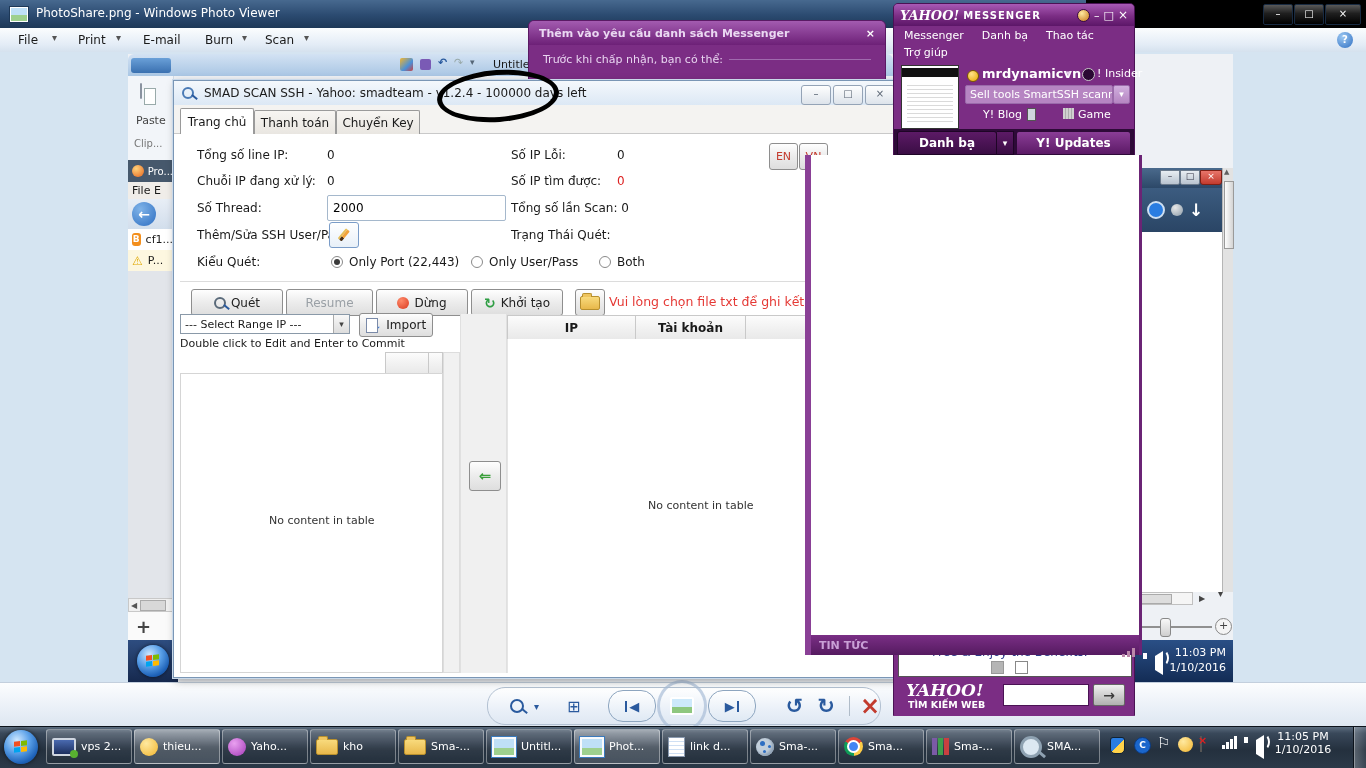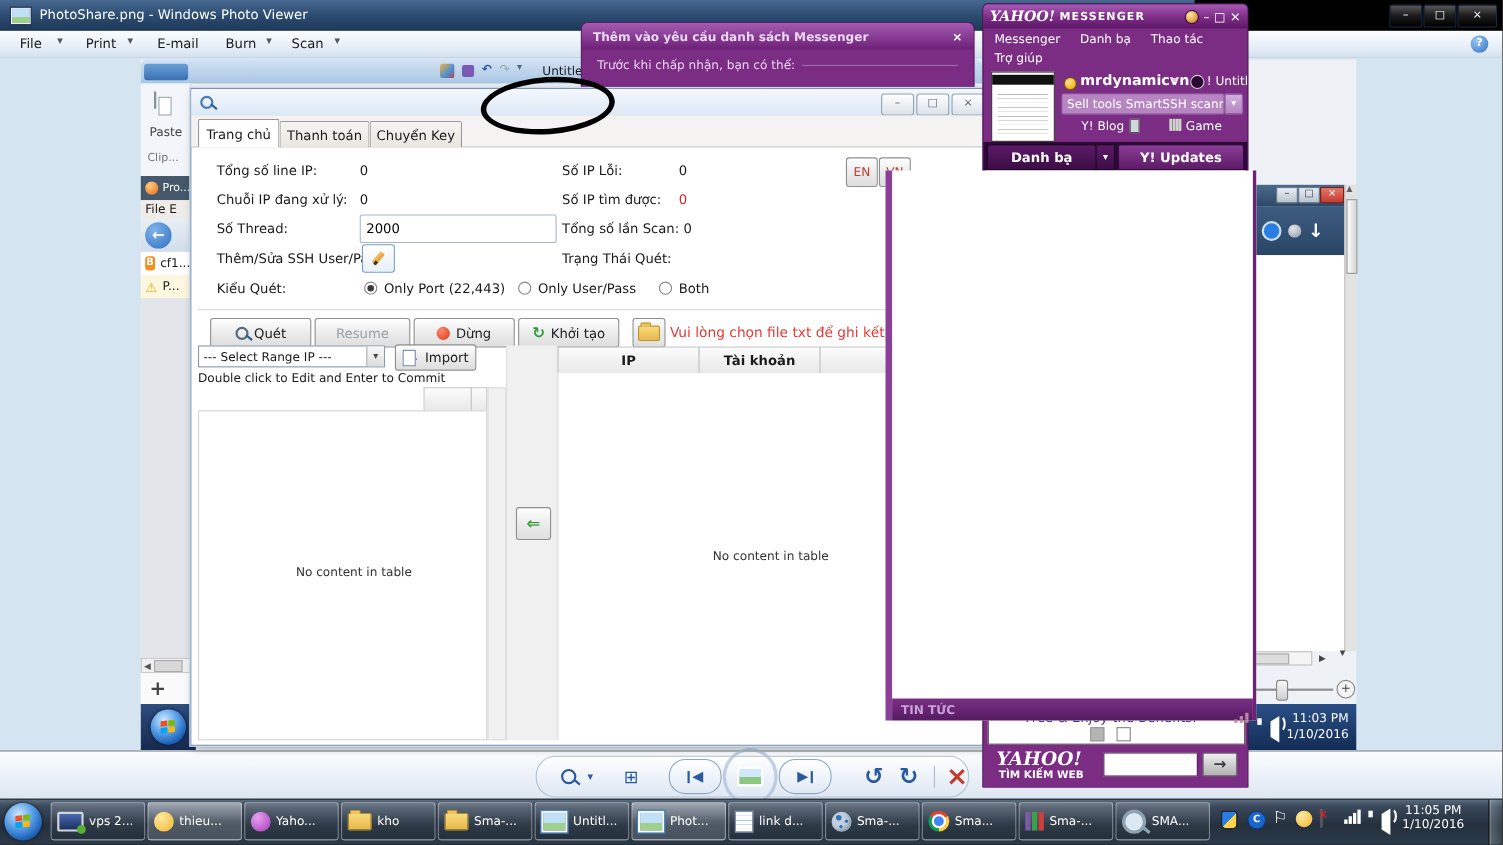--- a/index.html
+++ b/index.html
@@ -260,20 +260,21 @@
     <div class="f" style="padding:8px 14px 0 14px;gap:6px">
       <span class="nw" style="color:#e8d4f0;font-size:11px">Trước khi chấp nhận, bạn có thể:</span>
       <span style="flex:1;height:1px;background:#a06aae"></span>
     </div>
   </div>
 
   
   <div class="a" style="left:173px;top:80px;width:725px;height:598px;background:#fff;border:1px solid #7a96b5;box-shadow:0 0 0 1px #c9d9ea,2px 3px 8px rgba(0,0,0,.35);box-sizing:border-box;z-index:20">
     <div class="a f" style="left:0;top:0;width:723px;height:24px;background:linear-gradient(#f4f8fc,#dce8f5);border-bottom:1px solid #c5d4e4">
       <span class="cssmag" style="margin-left:8px;width:8px;height:8px;border-color:#4a7ab5"></span>
+      <span class="nw" style="margin-left:10px;font-size:12px">SMAD SCAN SSH - Yahoo: smadteam - v1.2.4 - 100000 days left</span>
     </div>
     <span class="a winbtn" style="left:627px;top:4px">–</span>
     <span class="a winbtn" style="left:659px;top:4px">□</span>
     <span class="a winbtn" style="left:691px;top:4px">×</span>
 
     
     <div class="a" style="left:0;top:24px;width:723px;height:28px;background:#f4f3f1;border-bottom:1px solid #c9c9c9"></div>
     <div class="a tab active" style="left:6px;top:27px;width:72px;height:25px;z-index:2">
         <span>Trang chủ</span>
       </div>
@@ -405,21 +406,21 @@
     </div>
     
     <div class="a" style="left:7px;top:61px;width:56px;height:62px;background:#fff;border:1px solid #333">
       <span class="a" style="left:0;top:2px;width:56px;height:9px;background:#111"></span>
       <span class="a" style="left:5px;top:16px;width:46px;height:40px;background:repeating-linear-gradient(#fff,#fff 3px,#b5b5b5 4px)"></span>
     </div>
     <span class="a" style="left:73px;top:66px;width:10px;height:10px;border-radius:50%;background:radial-gradient(circle at 35% 30%,#ffe08a,#e8a800);border:1px solid #7a5a00"></span>
     <span class="a nw" style="left:88px;top:62px;color:#fff;font-weight:bold;font-size:13px">mrdynamicvn</span>
     <span class="a" style="left:172px;top:64px;color:#e0c8e8;font-size:9px">▾</span>
     <span class="a" style="left:188px;top:64px;width:11px;height:11px;border-radius:50%;background:#2a0833;border:1px solid #c8c8c8"></span>
-    <span class="a nw" style="left:203px;top:63px;color:#fff;font-size:11px"><span>!</span> <span>Untitl</span></span>
+    <span class="a nw" style="left:203px;top:63px;color:#fff;font-size:11px"><span>!</span> <span>Insider</span></span>
     <div class="a statusbox f" style="left:71px;top:81px;width:148px;height:19px;padding-left:4px;box-sizing:border-box">
       <span class="nw">Sell  tools  SmartSSH scanner  ...</span>
     </div>
     <span class="a" style="left:219px;top:81px;width:17px;height:19px;background:linear-gradient(#d0aede,#b685c2);border:1px solid #9a6aaa;border-radius:2px;color:#fff;text-align:center;line-height:17px;font-size:9px;box-sizing:border-box"><span>▾</span></span>
     <span class="a nw" style="left:89px;top:104px;color:#fff;font-size:11px">Y! Blog</span>
     <span class="a" style="left:133px;top:104px;width:7px;height:11px;background:#cfd6de;border:1px solid #555"></span>
     <span class="a" style="left:169px;top:104px;width:11px;height:11px;background:repeating-linear-gradient(90deg,#d0d0d0,#d0d0d0 2px,#888 3px)"></span>
     <span class="a nw" style="left:184px;top:104px;color:#fff;font-size:11px">Game</span>
     <span class="a envico" style="left:219px;top:105px"></span>
     

